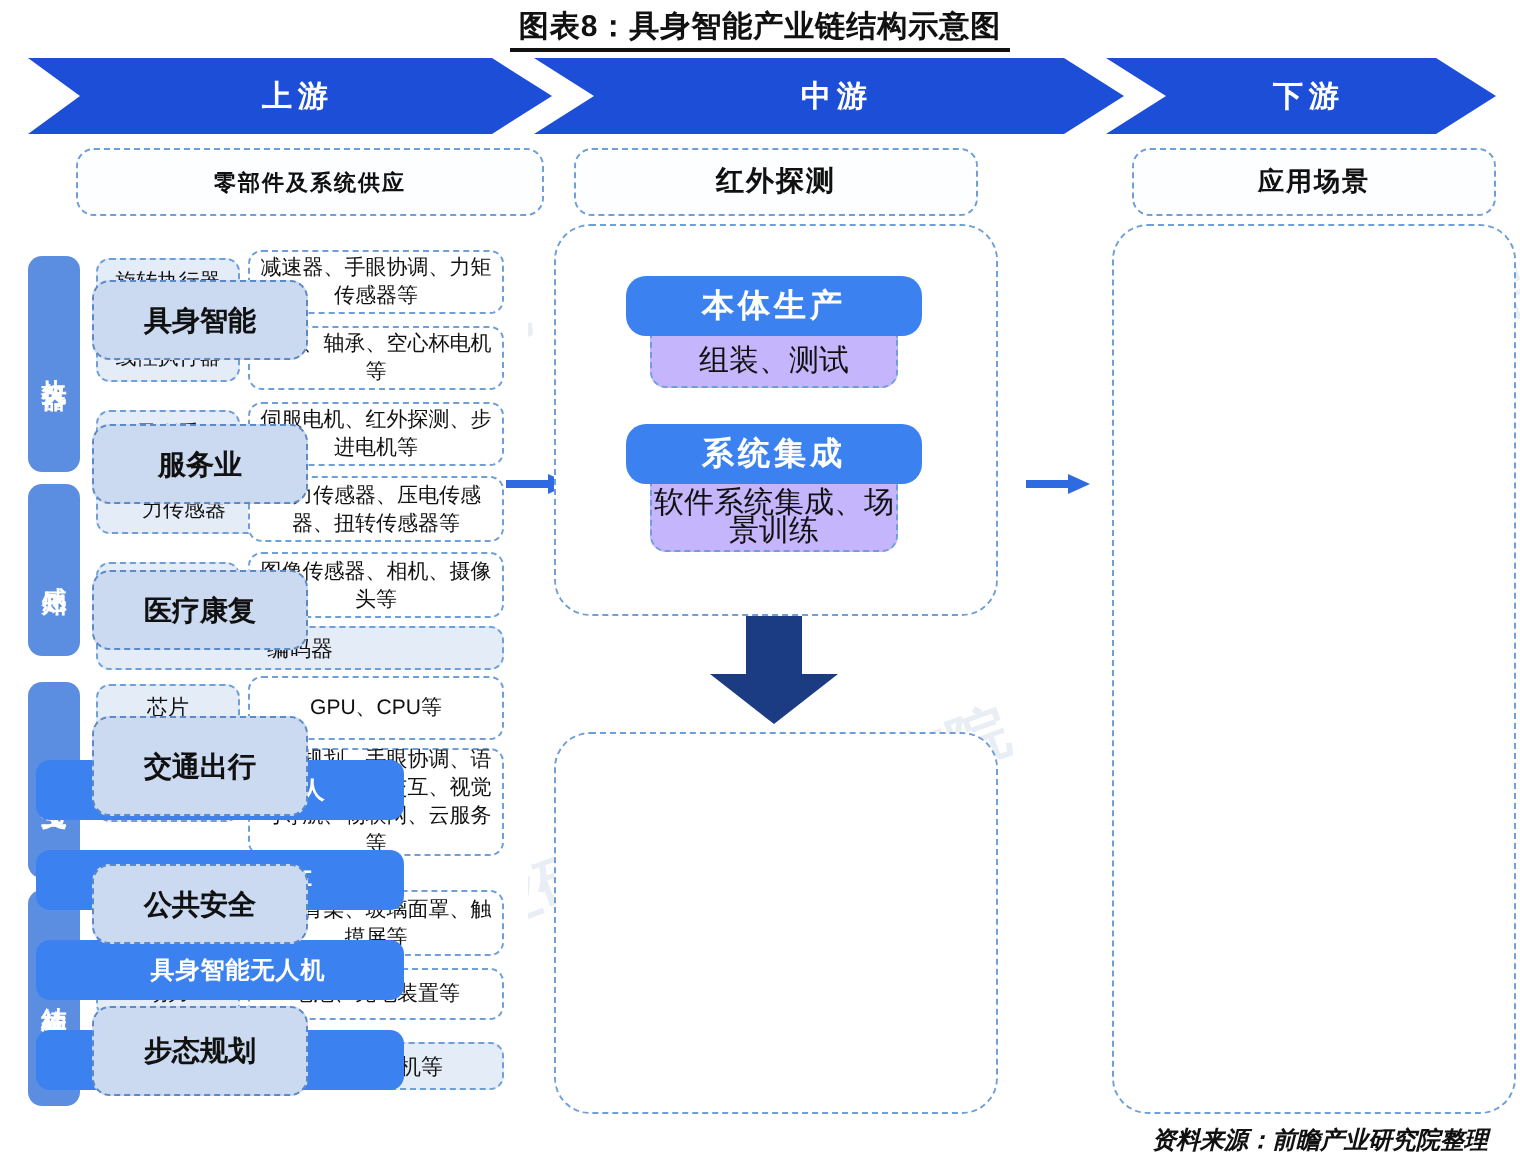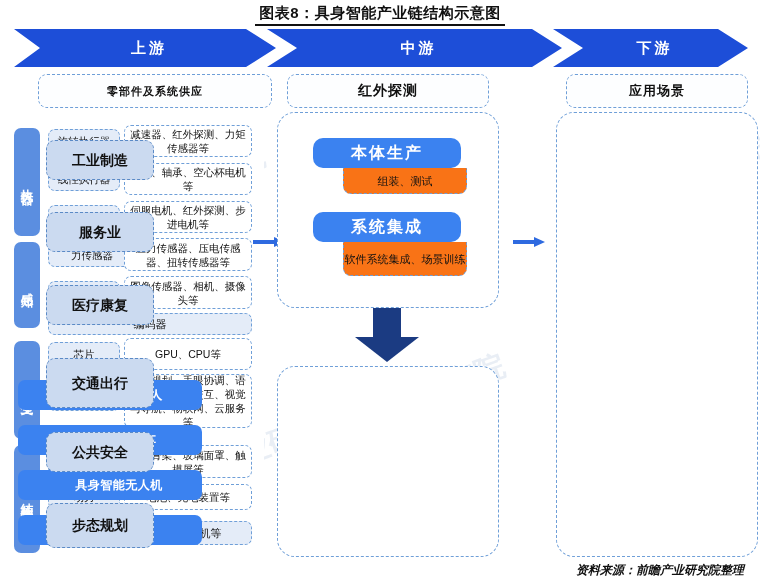--- a/index.html
+++ b/index.html
@@ -81,25 +81,24 @@
   
   #mid-head{left:287px;top:74px;width:200px;height:32px;font-size:14px;letter-spacing:1px;}
   #mid-body{left:277px;top:112px;width:220px;height:194px;}
   .blue-box{
     position:absolute;background:#3b82f0;border-radius:10px;
     display:flex;align-items:center;justify-content:center;
     color:#fff;font-weight:bold;box-sizing:border-box;
   }
   .mid-note{
     position:absolute;border:1.2px dashed #6f9fd8;border-top:none;
-    border-radius:0 0 8px 8px;background:#f97316;
-    display:flex;align-items:center;justify-content:center;
-    font-size:11px;color:#111;text-align:center;line-height:14px;
-    box-sizing:border-box;
-    margin-left:18px;
+    border-radius:0 0 8px 8px;background:#c4b5fd;
+    display:flex;align-items:center;justify-content:center;
+    font-size:15px;color:#111;text-align:center;line-height:14px;
+    box-sizing:border-box;
   }
   #mid-body2{left:277px;top:366px;width:220px;height:189px;}
   .prod{
     position:absolute;left:18px;width:184px;height:30px;
     background:#3b82f0;border-radius:7px;
     display:flex;align-items:center;justify-content:center;
     color:#fff;font-size:12px;font-weight:bold;letter-spacing:.5px;
     box-sizing:border-box;
     padding-left:18px;
   }
@@ -175,21 +174,21 @@
   <div class="chev c3">
       <span>下游</span>
     </div>
 </div>
 
 <div class="panel-head" id="up-head">零部件及系统供应</div>
 <div class="panel-body" id="up-body"></div>
 
 <div class="cat" style="top:128px;height:108px;">执行器</div>
 <div class="sub" style="left:48px;top:129px;width:72px;height:24px;">旋转执行器</div>
-<div class="desc" style="left:124px;top:125px;width:128px;height:32px;">减速器、红外探测、力矩传感器等</div>
+<div class="desc" style="left:124px;top:125px;width:128px;height:32px;">减速器、手眼协调、力矩传感器等</div>
 <div class="sub" style="left:48px;top:167px;width:72px;height:24px;">线性执行器</div>
 <div class="desc" style="left:124px;top:163px;width:128px;height:32px;">丝杠、轴承、空心杯电机等</div>
 <div class="sub" style="left:48px;top:205px;width:72px;height:24px;">灵巧手</div>
 <div class="desc" style="left:124px;top:201px;width:128px;height:32px;">伺服电机、红外探测、步进电机等</div>
 
 <div class="cat" style="top:242px;height:86px;">感知</div>
 <div class="sub" style="left:48px;top:243px;width:88px;height:24px;font-family:Liberation Serif, serif;">力传感器</div>
 <div class="desc" style="left:124px;top:238px;width:128px;height:33px;">压力传感器、压电传感器、扭转传感器等</div>
 <div class="sub" style="left:48px;top:281px;width:72px;height:24px;">视觉传感器</div>
 <div class="desc" style="left:124px;top:276px;width:128px;height:33px;">图像传感器、相机、摄像头等</div>
@@ -234,20 +233,20 @@
 <div class="prod" style="top:515px;">eVTOL等</div>
 
 <div class="h-arrow" id="arrow-mid-down">
   <div class="shaft"></div>
   <div class="head"></div>
 </div>
 
 <div class="panel-head" id="down-head">应用场景</div>
 <div class="panel-body" id="down-body"></div>
 
-<div class="app" style="top:140px;height:40px;">工业制造</div>
+<div class="app" style="top:140px;height:40px;">具身智能</div>
 <div class="app" style="top:212px;height:40px;">服务业</div>
 <div class="app" style="top:285px;height:40px;">医疗康复</div>
 <div class="app" style="top:358px;height:50px;">交通出行</div>
 <div class="app" style="top:432px;height:40px;">公共安全</div>
 <div class="app" style="top:503px;height:45px;">步态规划</div>
 
 <div class="footer">资料来源：前瞻产业研究院整理</div>
 
 </body></html>

